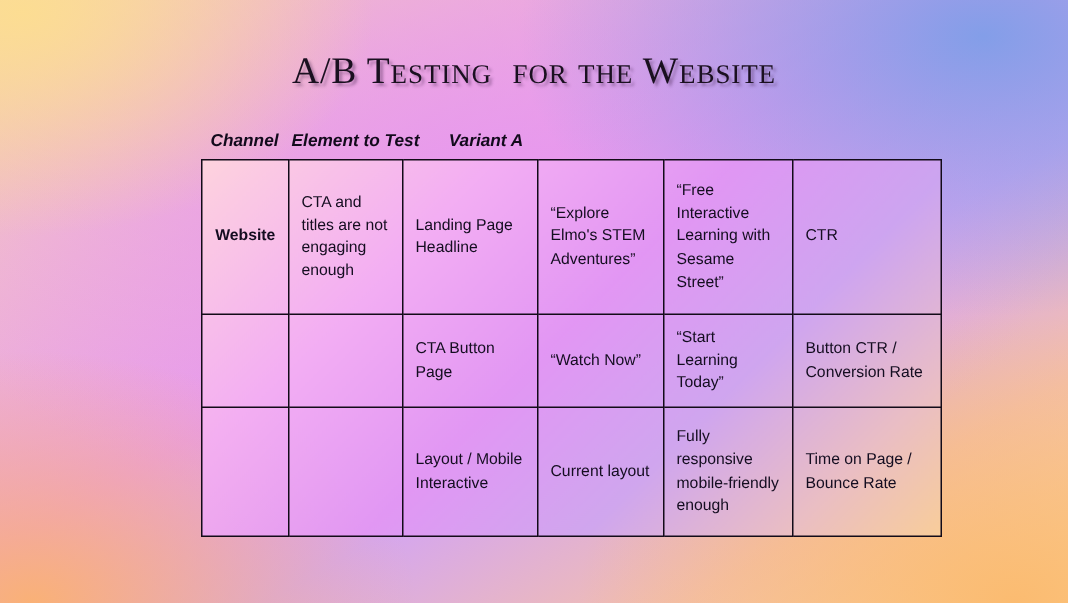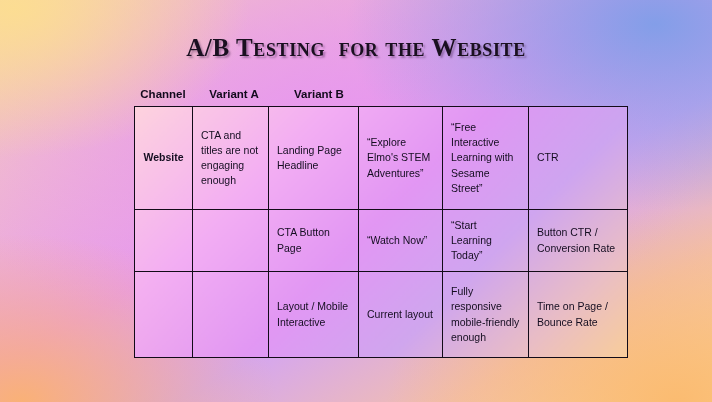--- a/index.html
+++ b/index.html
@@ -37,37 +37,38 @@
   }
 
   
   #deck-title {
     position: absolute;
     left: 0;
     top: 34px;
     width: 712px;
     text-align: center;
     font-family: "Liberation Serif", "DejaVu Serif", serif;
-    font-weight: bold;
+    font-weight: normal;
     font-size: 25px;
     letter-spacing: 0.6px;
     font-variant: small-caps;
     color: #1a1020;
     text-shadow: 2px 2px 2px rgba(60,30,70,0.38);
     white-space: pre;
   }
 
   
   #col-headers {
     position: absolute;
     left: 134px;
     top: 84px;
     width: 493px;
     height: 20px;
     display: flex;
+    font-style: italic;
   }
   .col-head {
     font-family: "Liberation Sans", sans-serif;
     font-weight: bold;
     font-size: 11.5px;
     color: #120a1c;
     text-align: center;
     line-height: 20px;
     white-space: nowrap;
     overflow: hidden;
@@ -113,22 +114,22 @@
 </head>
 <body>
 
 <div id="slide">
 
 
   <div id="deck-title">A/B Testing  for the Website</div>
 
   <div id="col-headers">
     <div class="col-head" style="width:58px">Channel</div>
+    <div class="col-head" style="width:90px">Element to Test</div>
     <div class="col-head" style="width:84px">Variant A</div>
-    <div class="col-head" style="width:86px">Variant B</div>
   </div>
 
   <table id="ab-table">
     <colgroup>
       <col style="width:58px">
       <col style="width:76px">
       <col style="width:90px">
       <col style="width:84px">
       <col style="width:86px">
       <col style="width:99px">

